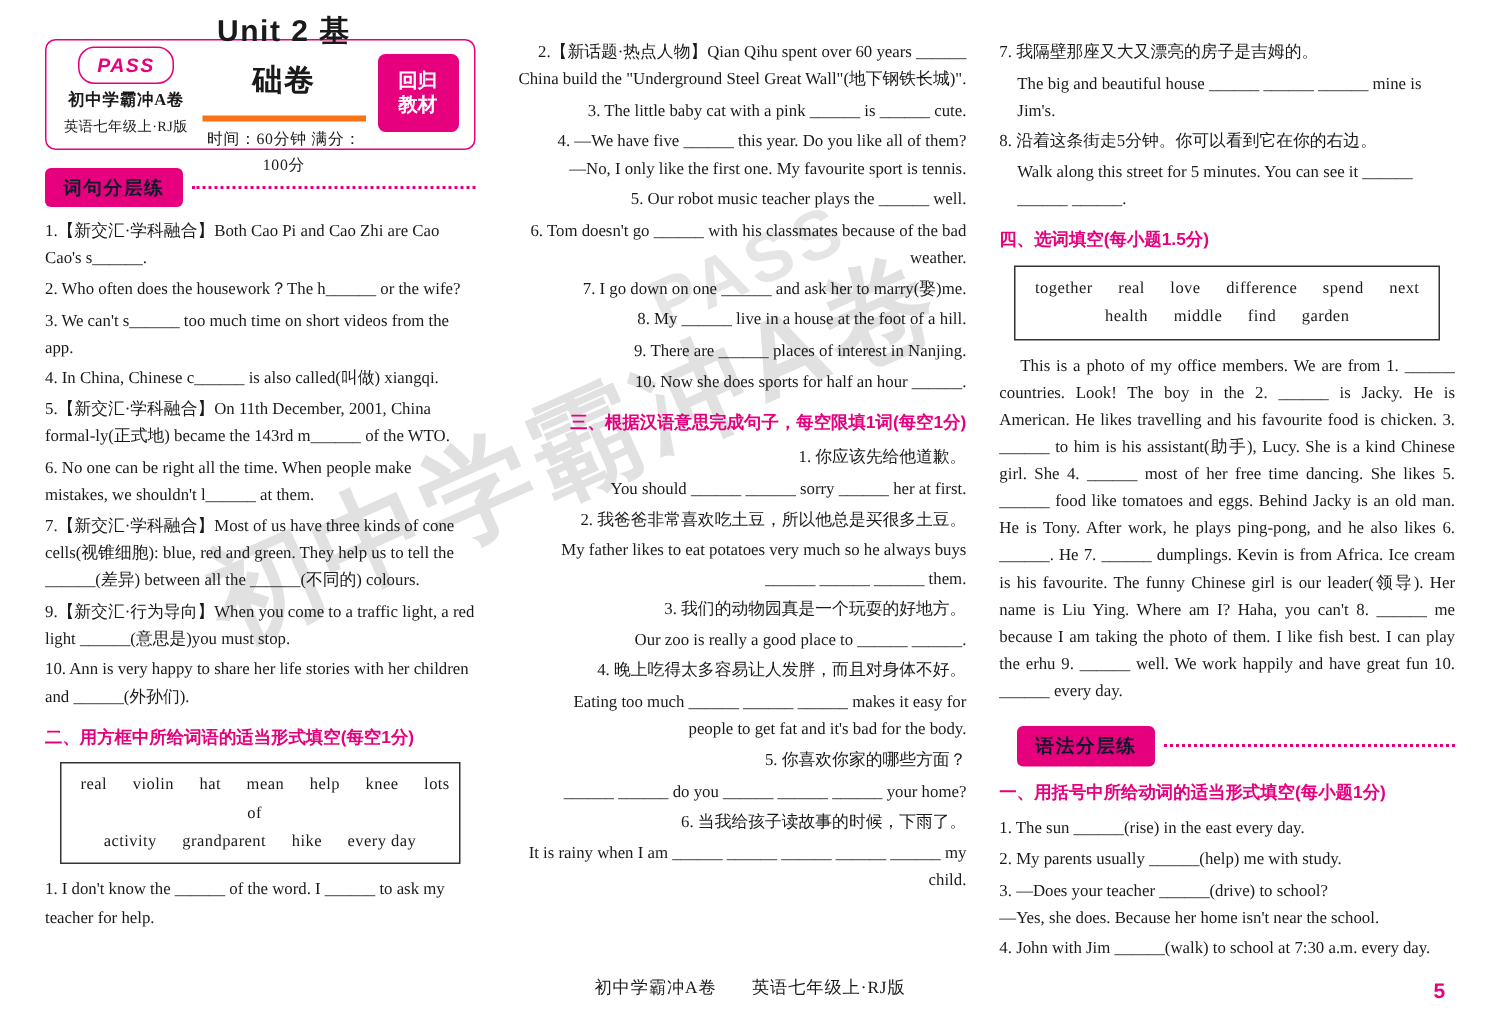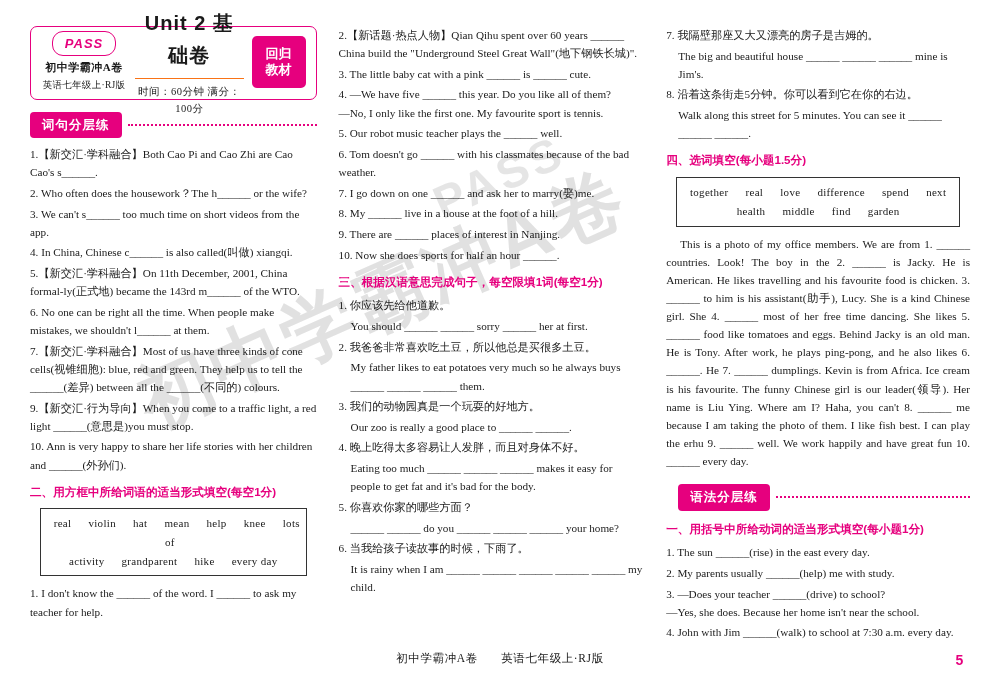--- a/index.html
+++ b/index.html
@@ -21,21 +21,21 @@
     gap:22px;
     height:620px;
   }
   .col{
     width:312px;
     font-size:11.2px;
     line-height:1.62;
     position:relative;
   }
   .col.c1{width:300px;}
-  .col.c2{width:320px;}
+  .col.c2{width:320px;text-align:right;}
   .col.c3{width:318px;}
 
   
   .header{
     border:1.6px solid #e6007e;
     border-radius:7px;
     padding:8px 10px 10px 10px;
     display:flex;
     align-items:center;
     gap:8px;
@@ -63,42 +63,42 @@
   }
   .brand-l1{font-size:11px;margin-top:3px;font-weight:bold;letter-spacing:.5px;}
   .brand-l2{font-size:9.5px;margin-top:1px;letter-spacing:.3px;}
   .title-wrap{flex:1;text-align:center;}
   .unit-title{
     font-size:20px;font-weight:bold;letter-spacing:1px;
     font-family:"Liberation Sans",sans-serif;
   }
   .time-line{
     margin-top:7px;font-size:10.5px;
-    border-top:1px solid #f97316;
+    border-top:4px solid #f97316;
     padding-top:4px;
     letter-spacing:.5px;
   }
   .badge{
     flex:0 0 46px;
     background:#e6007e;color:#fff;
     border-radius:5px;
     text-align:center;
     font-size:13px;font-weight:bold;
     padding:10px 4px;
     line-height:1.25;
     font-family:"Liberation Sans",sans-serif;
   }
 
   
   .banner{
     display:flex;align-items:center;gap:6px;
     margin:10px 0 7px 0;
   }
   .banner-label{
-    background:#e6007e;color:#ffffff;
+    background:#e6007e;color:#0f172a;
     font-weight:bold;font-size:12.5px;
     padding:3px 12px;border-radius:4px;
     font-family:"Liberation Sans",sans-serif;
     letter-spacing:1px;
   }
   .banner-dots{
     flex:1;height:0;
     border-top:2px dotted #e6007e;
   }
   .banner2{margin-top:14px;padding-left:12px;}

